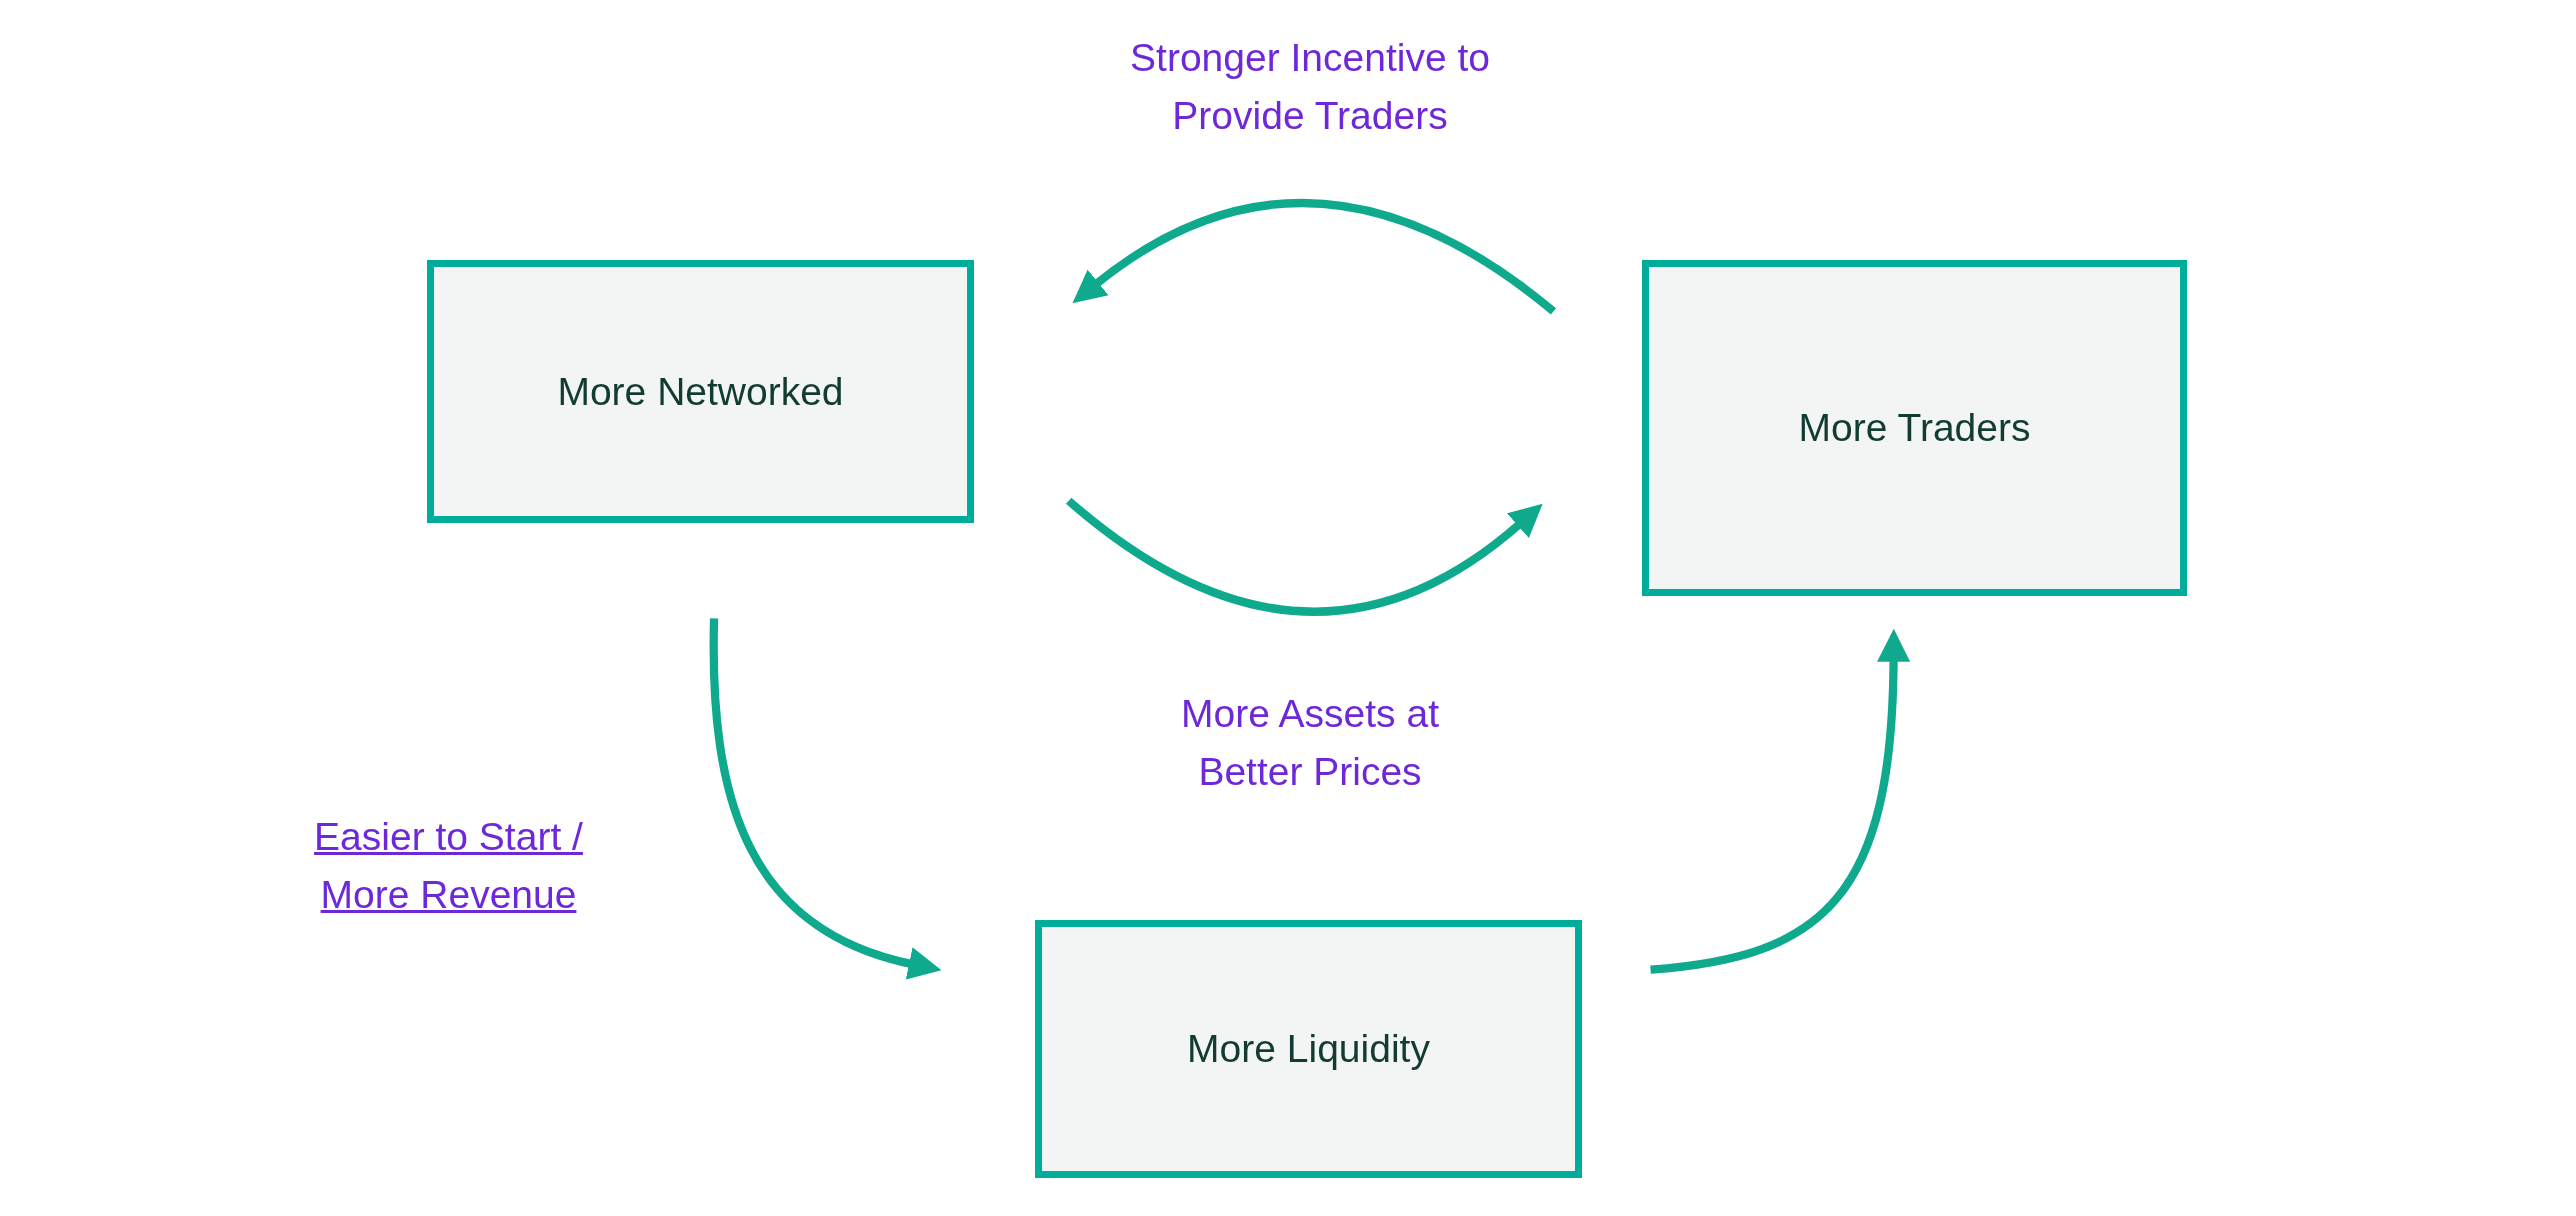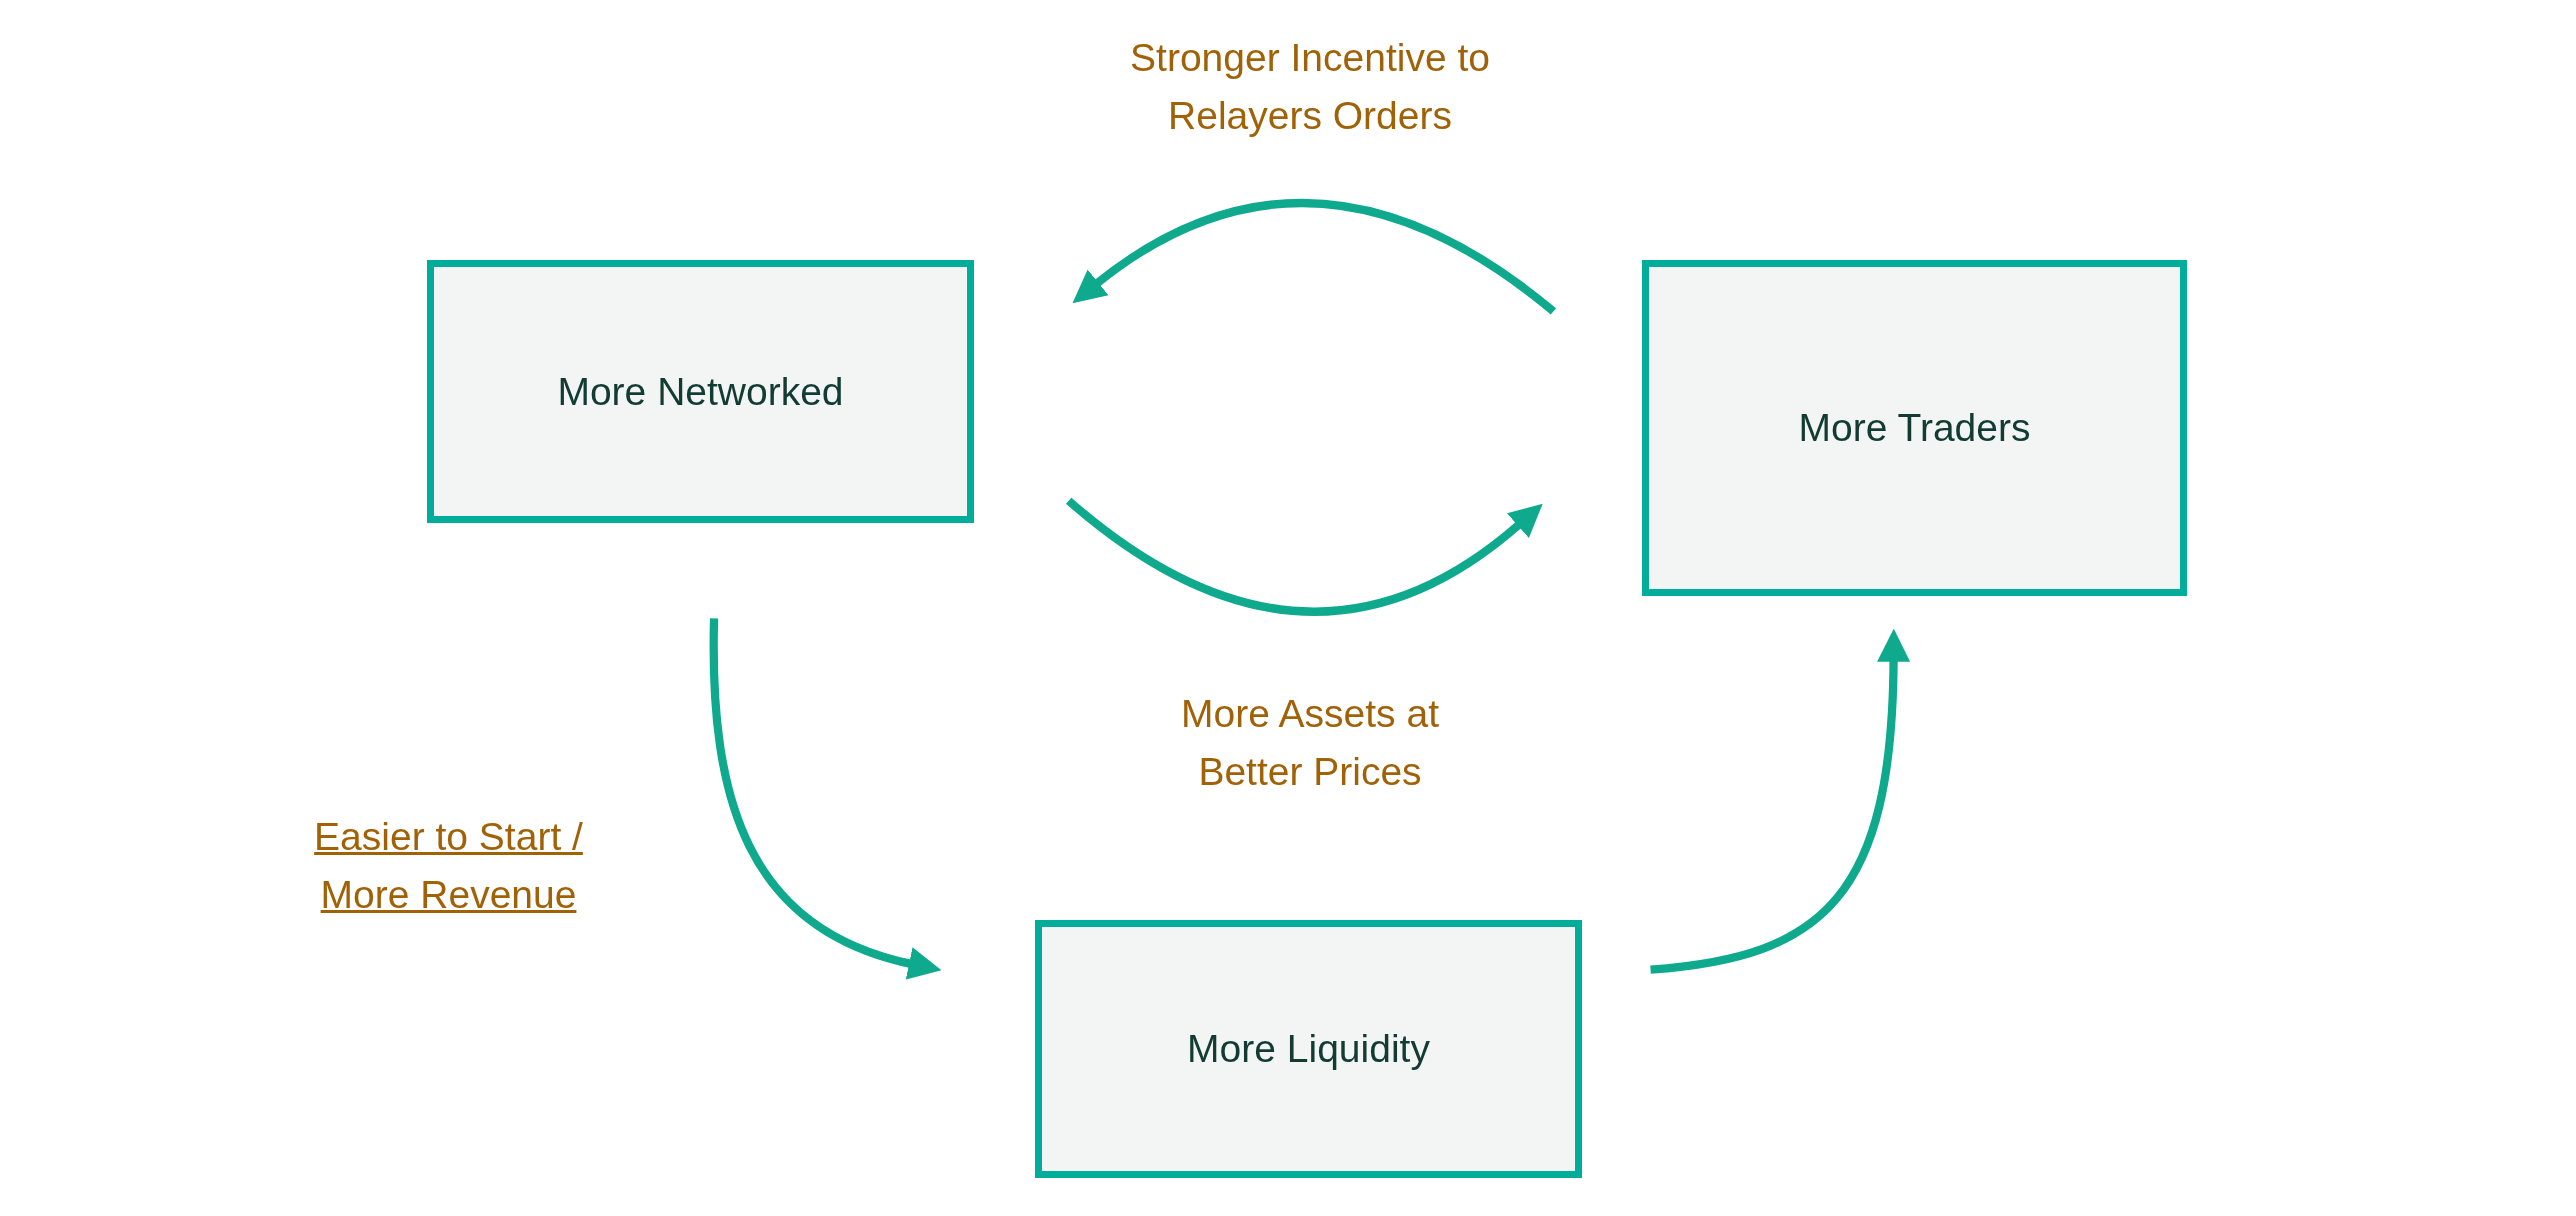--- a/index.html
+++ b/index.html
@@ -34,21 +34,21 @@
     color: #123C33;
     font-size: 39px;
     line-height: 58px;
   }
   .node-liquidity { left: 427px;  top: 260px;  width: 547px; height: 263px; }
   .node-traders   { left: 1642px; top: 260px;  width: 545px; height: 336px; }
   .node-relayers  { left: 1035px; top: 920px; width: 547px; height: 258px; }
   .edge-label {
     position: absolute;
     text-align: center;
-    color: #a16207;
+    color: #6d28d9;
     font-size: 39px;
     line-height: 58px;
   }
   .label-top    { left: 1000px; top: 29px;   width: 620px; }
   .label-middle { left: 1000px; top: 656px;  width: 620px; margin-top: 29px; }
   .label-left   { left: 173px;  top: 808px; width: 551px; text-decoration: underline; }
   .label-right  { left: 1805px; top: 820px; width: 551px; }
   .line { display: block; }
 </style>
 </head>
@@ -81,21 +81,21 @@
   </div>
 
   <div class="node node-relayers">
     <div>
       <span class="line">More Liquidity</span>
     </div>
   </div>
 
   <div class="edge-label label-top">
     <span class="line">Stronger Incentive to</span>
-    <span class="line">Relayers Orders</span>
+    <span class="line">Provide Traders</span>
   </div>
 
   <div class="edge-label label-middle">
     <span class="line">More Assets at</span>
     <span class="line">Better Prices</span>
   </div>
 
   <div class="edge-label label-left">
     <span class="line">Easier to Start /</span>
     <span class="line">More Revenue</span>

